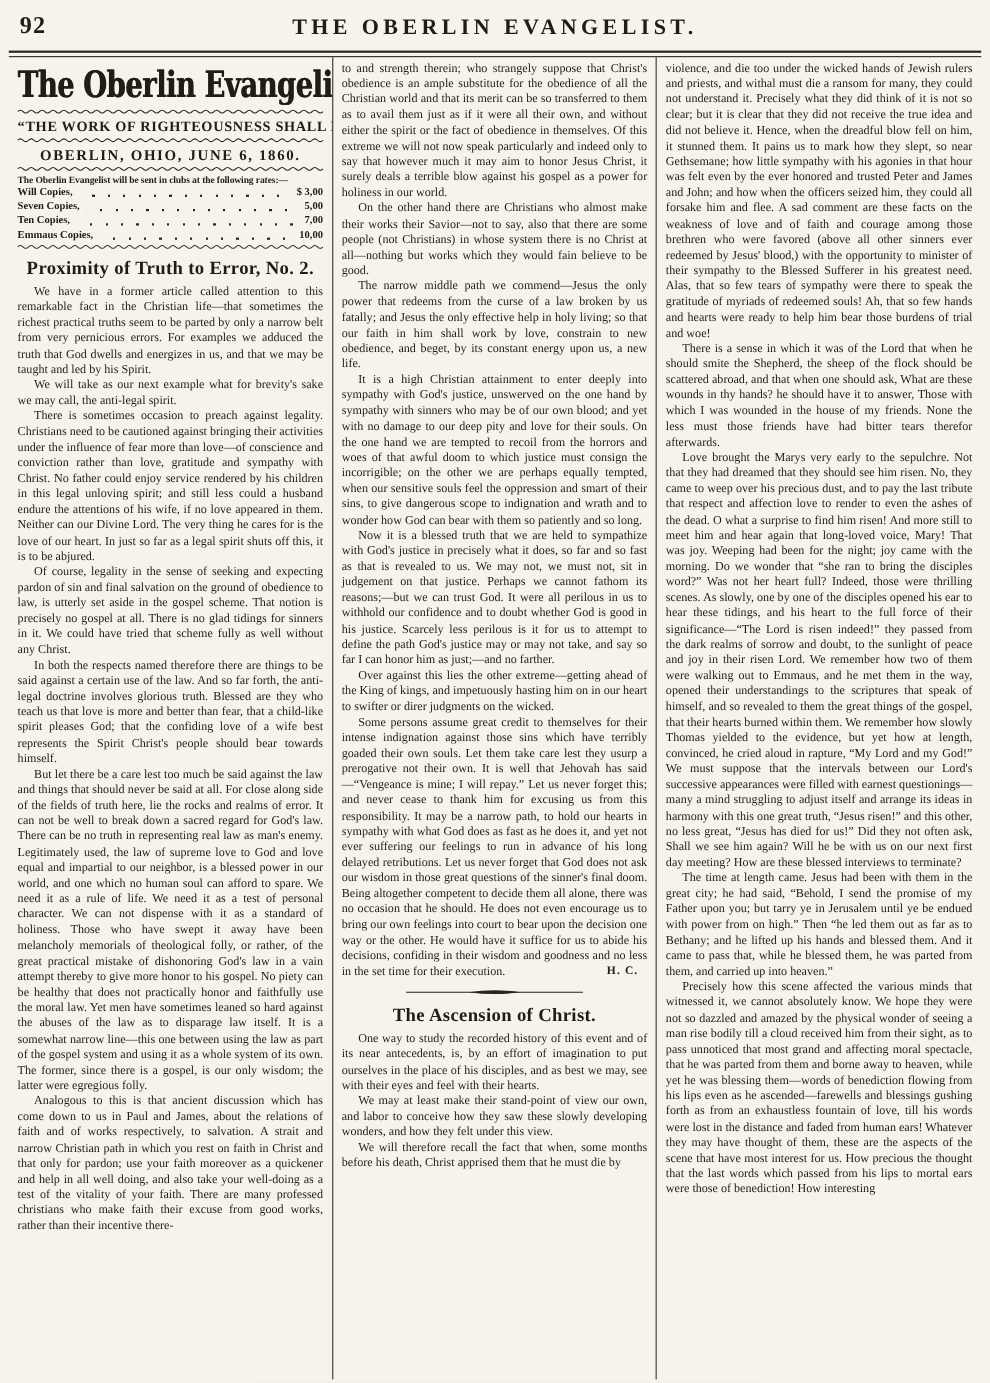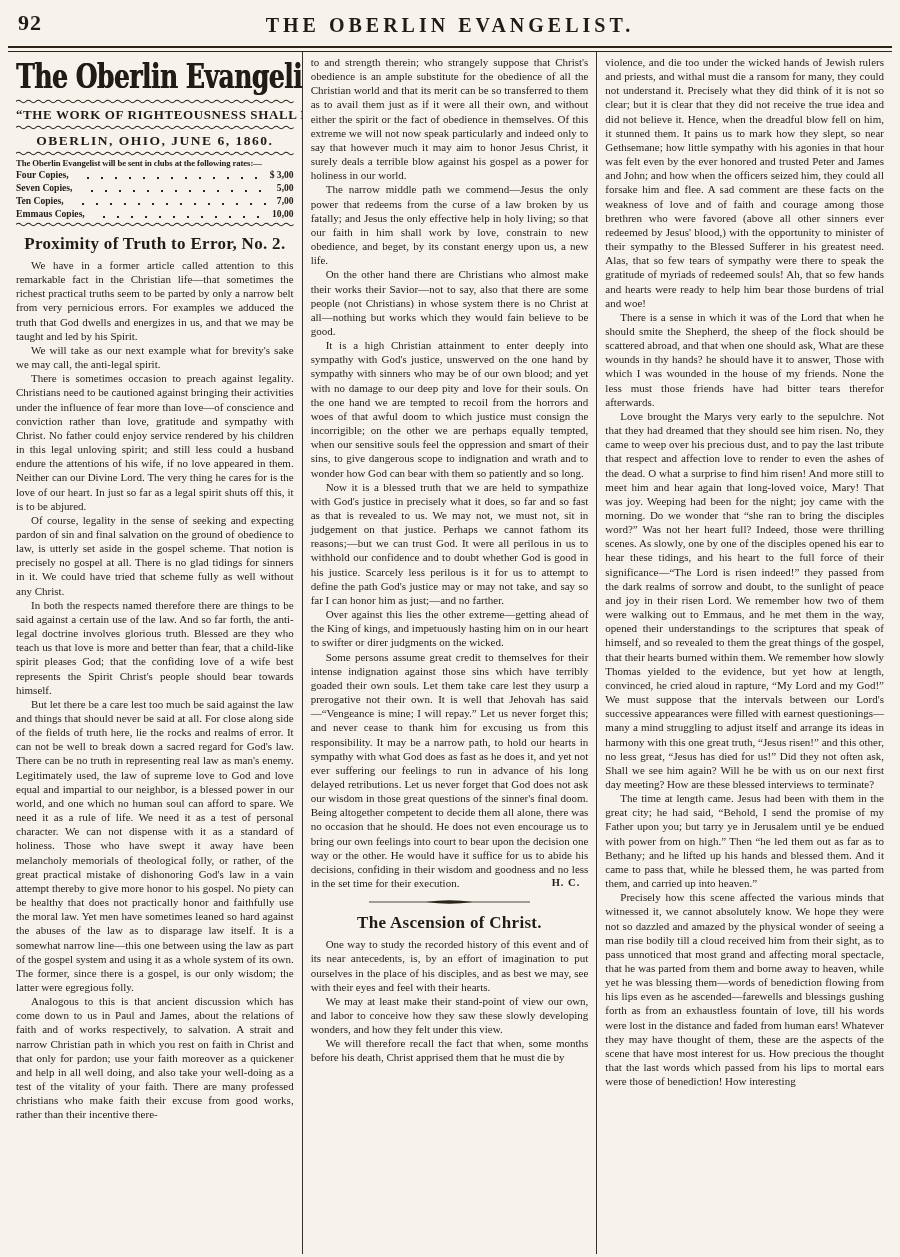--- a/index.html
+++ b/index.html
@@ -75,21 +75,21 @@
         <svg class="wavy" viewBox="0 0 280 6" preserveAspectRatio="none">
             <use href="#wave"></use>
           </svg>
         <div class="dateline">OBERLIN, OHIO, JUNE 6, 1860.</div>
         <svg class="wavy" viewBox="0 0 280 6" preserveAspectRatio="none">
             <use href="#wave"></use>
           </svg>
         <div class="rates">
           <div class="rates-intro">The Oberlin Evangelist will be sent in clubs at the following rates:—</div>
           <div class="rate-row">
-            <span class="rate-label">Four Copies,</span>
+            <span class="rate-label">Will Copies,</span>
             <span class="rate-leader"></span>
             <span class="rate-price">$ 3,00</span>
           </div>
           <div class="rate-row">
             <span class="rate-label">Seven Copies,</span>
             <span class="rate-leader"></span>
             <span class="rate-price">5,00</span>
           </div>
           <div class="rate-row">
             <span class="rate-label">Ten Copies,</span>
@@ -112,22 +112,22 @@
       <p class="para">We will take as our next example what for brevity's sake we may call, the anti-legal spirit.</p>
       <p class="para">There is sometimes occasion to preach against legality. Christians need to be cautioned against bringing their activities under the influence of fear more than love—of conscience and conviction rather than love, gratitude and sympathy with Christ. No father could enjoy service rendered by his children in this legal unloving spirit; and still less could a husband endure the attentions of his wife, if no love appeared in them. Neither can our Divine Lord. The very thing he cares for is the love of our heart. In just so far as a legal spirit shuts off this, it is to be abjured.</p>
       <p class="para">Of course, legality in the sense of seeking and expecting pardon of sin and final salvation on the ground of obedience to law, is utterly set aside in the gospel scheme. That notion is precisely no gospel at all. There is no glad tidings for sinners in it. We could have tried that scheme fully as well without any Christ.</p>
       <p class="para">In both the respects named therefore there are things to be said against a certain use of the law. And so far forth, the anti-legal doctrine involves glorious truth. Blessed are they who teach us that love is more and better than fear, that a child-like spirit pleases God; that the confiding love of a wife best represents the Spirit Christ's people should bear towards himself.</p>
       <p class="para">But let there be a care lest too much be said against the law and things that should never be said at all. For close along side of the fields of truth here, lie the rocks and realms of error. It can not be well to break down a sacred regard for God's law. There can be no truth in representing real law as man's enemy. Legitimately used, the law of supreme love to God and love equal and impartial to our neighbor, is a blessed power in our world, and one which no human soul can afford to spare. We need it as a rule of life. We need it as a test of personal character. We can not dispense with it as a standard of holiness. Those who have swept it away have been melancholy memorials of theological folly, or rather, of the great practical mistake of dishonoring God's law in a vain attempt thereby to give more honor to his gospel. No piety can be healthy that does not practically honor and faithfully use the moral law. Yet men have sometimes leaned so hard against the abuses of the law as to disparage law itself. It is a somewhat narrow line—this one between using the law as part of the gospel system and using it as a whole system of its own. The former, since there is a gospel, is our only wisdom; the latter were egregious folly.</p>
       <p class="para">Analogous to this is that ancient discussion which has come down to us in Paul and James, about the relations of faith and of works respectively, to salvation. A strait and narrow Christian path in which you rest on faith in Christ and that only for pardon; use your faith moreover as a quickener and help in all well doing, and also take your well-doing as a test of the vitality of your faith. There are many professed christians who make faith their excuse from good works, rather than their incentive there-</p>
     </div>
 
     <div class="col col-2">
       <p class="para cont">to and strength therein; who strangely suppose that Christ's obedience is an ample substitute for the obedience of all the Christian world and that its merit can be so transferred to them as to avail them just as if it were all their own, and without either the spirit or the fact of obedience in themselves. Of this extreme we will not now speak particularly and indeed only to say that however much it may aim to honor Jesus Christ, it surely deals a terrible blow against his gospel as a power for holiness in our world.</p>
+      <p class="para">On the other hand there are Christians who almost make their works their Savior—not to say, also that there are some people (not Christians) in whose system there is no Christ at all—nothing but works which they would fain believe to be good.</p>
       <p class="para">The narrow middle path we commend—Jesus the only power that redeems from the curse of a law broken by us fatally; and Jesus the only effective help in holy living; so that our faith in him shall work by love, constrain to new obedience, and beget, by its constant energy upon us, a new life.</p>
-      <p class="para">On the other hand there are Christians who almost make their works their Savior—not to say, also that there are some people (not Christians) in whose system there is no Christ at all—nothing but works which they would fain believe to be good.</p>
       <p class="para">It is a high Christian attainment to enter deeply into sympathy with God's justice, unswerved on the one hand by sympathy with sinners who may be of our own blood; and yet with no damage to our deep pity and love for their souls. On the one hand we are tempted to recoil from the horrors and woes of that awful doom to which justice must consign the incorrigible; on the other we are perhaps equally tempted, when our sensitive souls feel the oppression and smart of their sins, to give dangerous scope to indignation and wrath and to wonder how God can bear with them so patiently and so long.</p>
       <p class="para">Now it is a blessed truth that we are held to sympathize with God's justice in precisely what it does, so far and so fast as that is revealed to us. We may not, we must not, sit in judgement on that justice. Perhaps we cannot fathom its reasons;—but we can trust God. It were all perilous in us to withhold our confidence and to doubt whether God is good in his justice. Scarcely less perilous is it for us to attempt to define the path God's justice may or may not take, and say so far I can honor him as just;—and no farther.</p>
       <p class="para">Over against this lies the other extreme—getting ahead of the King of kings, and impetuously hasting him on in our heart to swifter or direr judgments on the wicked.</p>
       <p class="para"><span>Some persons assume great credit to themselves for their intense indignation against those sins which have terribly goaded their own souls. Let them take care lest they usurp a prerogative not their own. It is well that Jehovah has said—“Vengeance is mine; I will repay.” Let us never forget this; and never cease to thank him for excusing us from this responsibility. It may be a narrow path, to hold our hearts in sympathy with what God does as fast as he does it, and yet not ever suffering our feelings to run in advance of his long delayed retributions. Let us never forget that God does not ask our wisdom in those great questions of the sinner's final doom. Being altogether competent to decide them all alone, there was no occasion that he should. He does not even encourage us to bring our own feelings into court to bear upon the decision one way or the other. He would have it suffice for us to abide his decisions, confiding in their wisdom and goodness and no less in the set time for their execution.</span><span class="sig">H. C.</span></p>
 
       <svg class="divider" viewBox="0 0 240 8" preserveAspectRatio="none">
         <path d="M0,4 H240" stroke="#2a2419" stroke-width="1" fill="none"></path>
         <path d="M85,4 Q120,0.6 155,4 Q120,7.4 85,4 Z" fill="#2a2419"></path>
       </svg>
 

